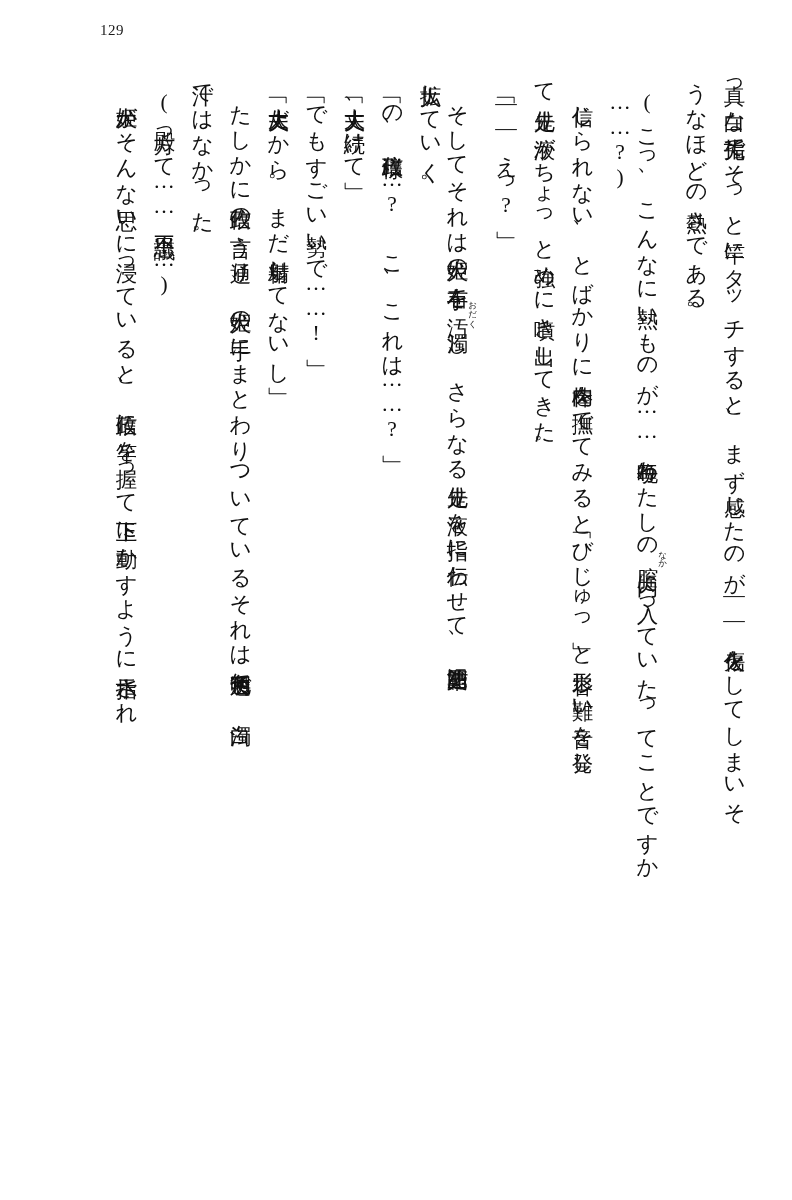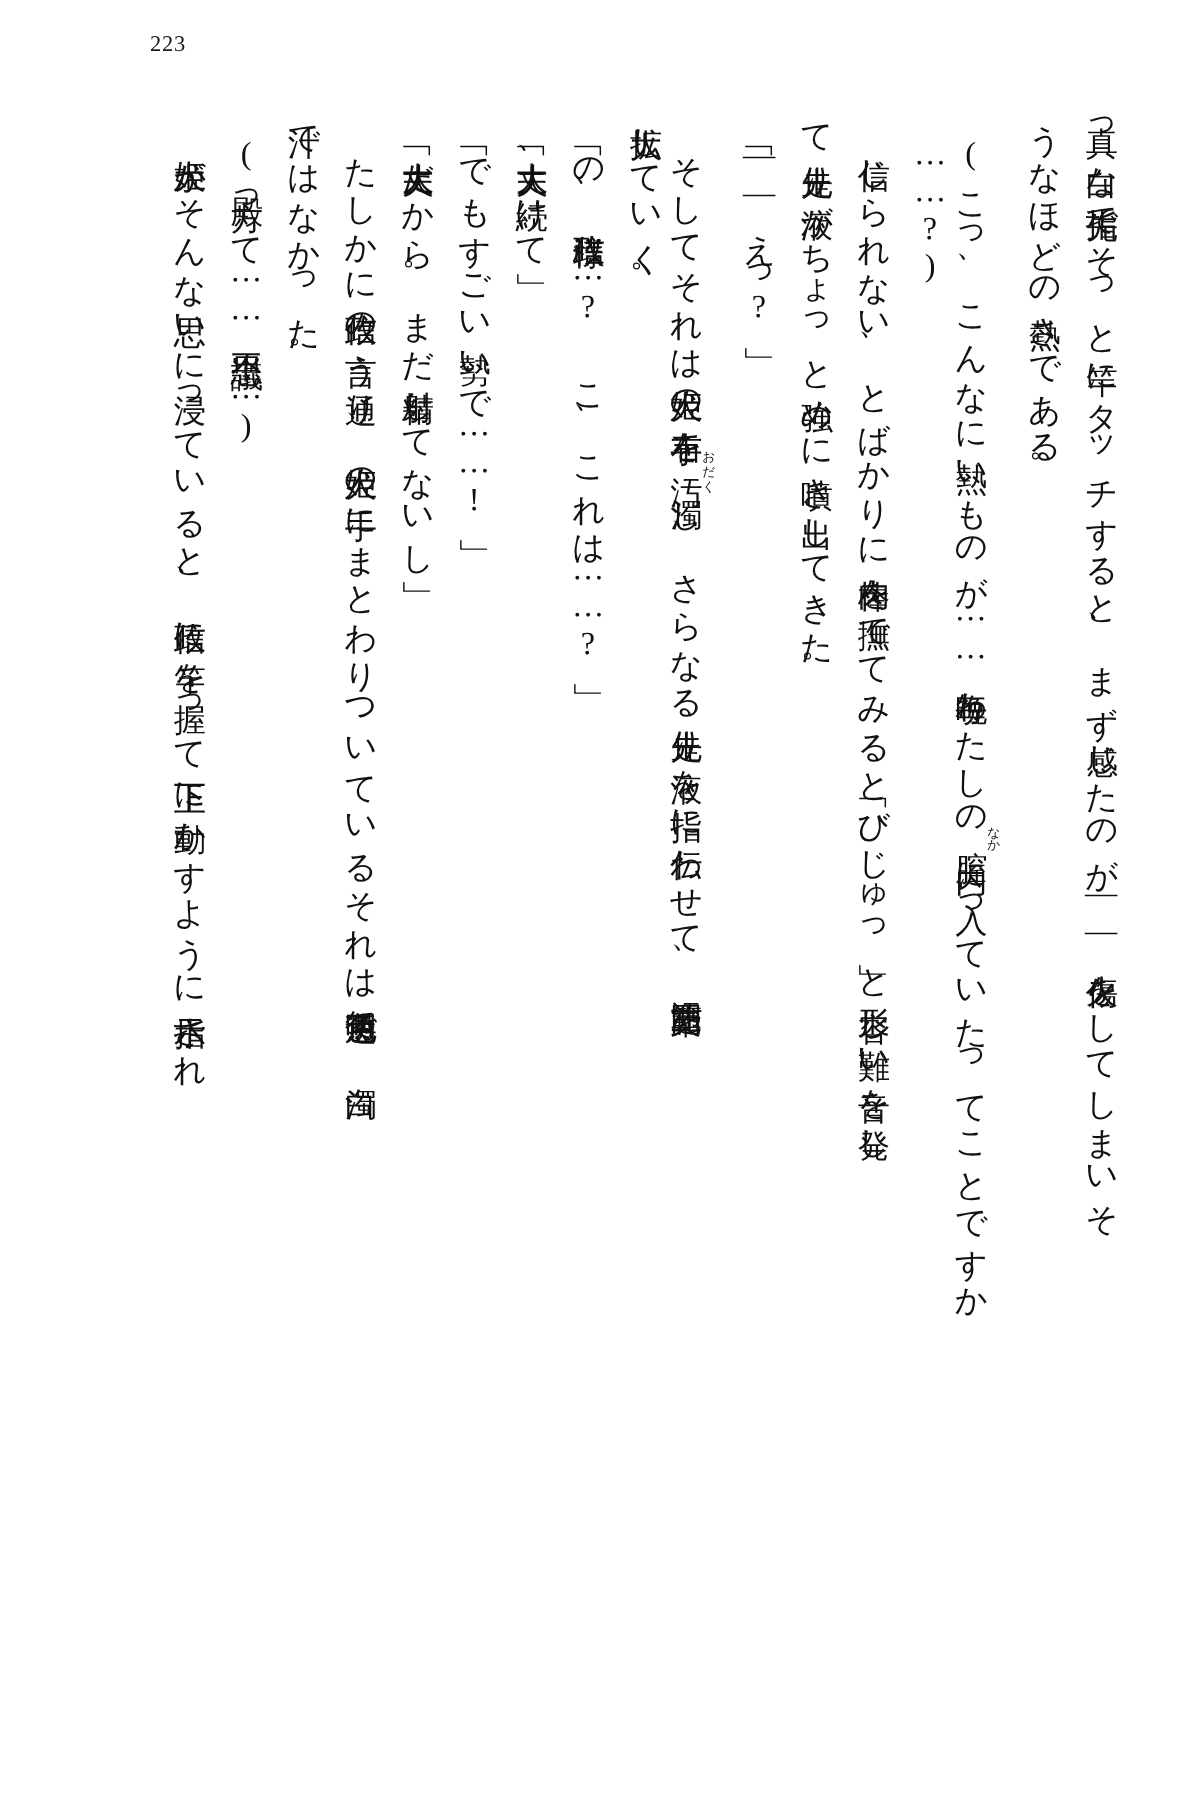--- a/index.html
+++ b/index.html
@@ -62,21 +62,21 @@
     font-size: 8.5px;
     letter-spacing: 0px;
     line-height: 1;
   }
 </style>
 </head>
 <body>
 
 <div class="page">
 
-  <div class="page-number">223</div>
+  <div class="page-number">129</div>
 
   <div class="body-text">
       <div class="col">真っ白な指先でそっと竿にタッチすると、まず感じたのが――火傷をしてしまいそ</div>
       <div class="col">うなほどの熱さである。</div>
       <div class="col indent">(こっ、こんなに熱いものが……毎晩わたしの<ruby>膣内<rt>なか</rt></ruby>に入っていたってことですか</div>
       <div class="col indent">……?)</div>
       <div class="col indent">信じられない、とばかりに肉棒を撫でてみると「びじゅっ」と形容し難い音を発し</div>
       <div class="col">て先走り液がちょっと強めに噴き出してきた。</div>
       <div class="col indent">「――えっ?」</div>
       <div class="col indent">そしてそれは犬姫の右手を<ruby>汚濁<rt>おだく</rt></ruby>し、さらなる先走り液を指に伝わせて、汚染範囲を</div>

